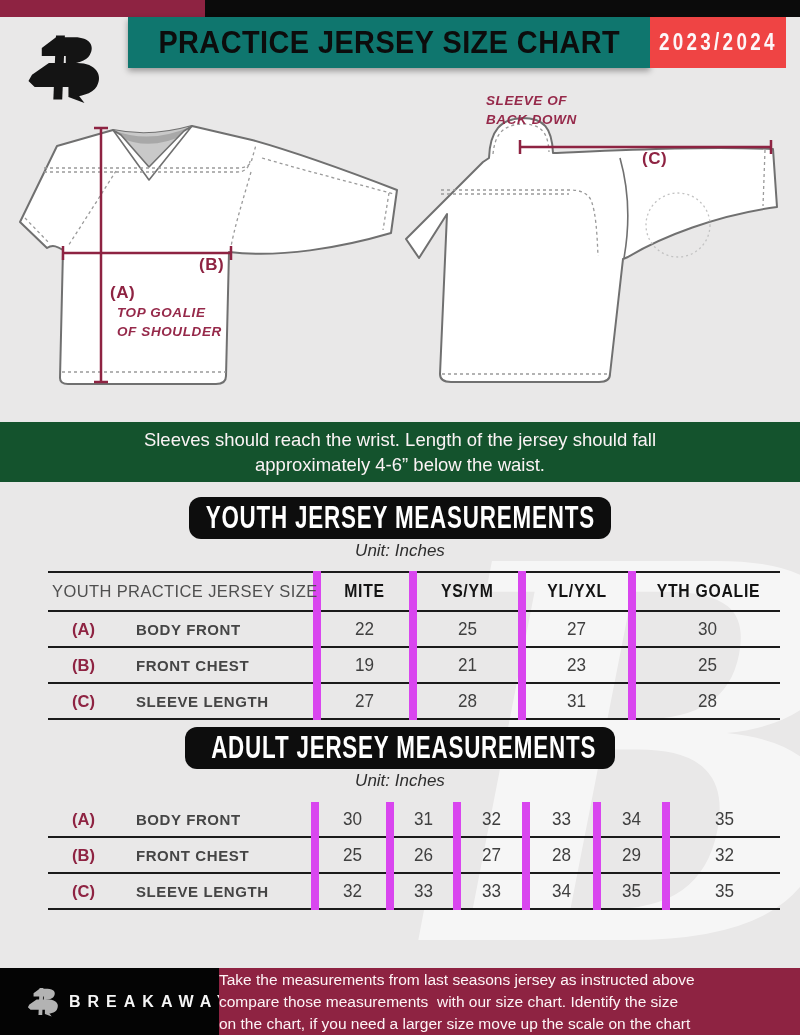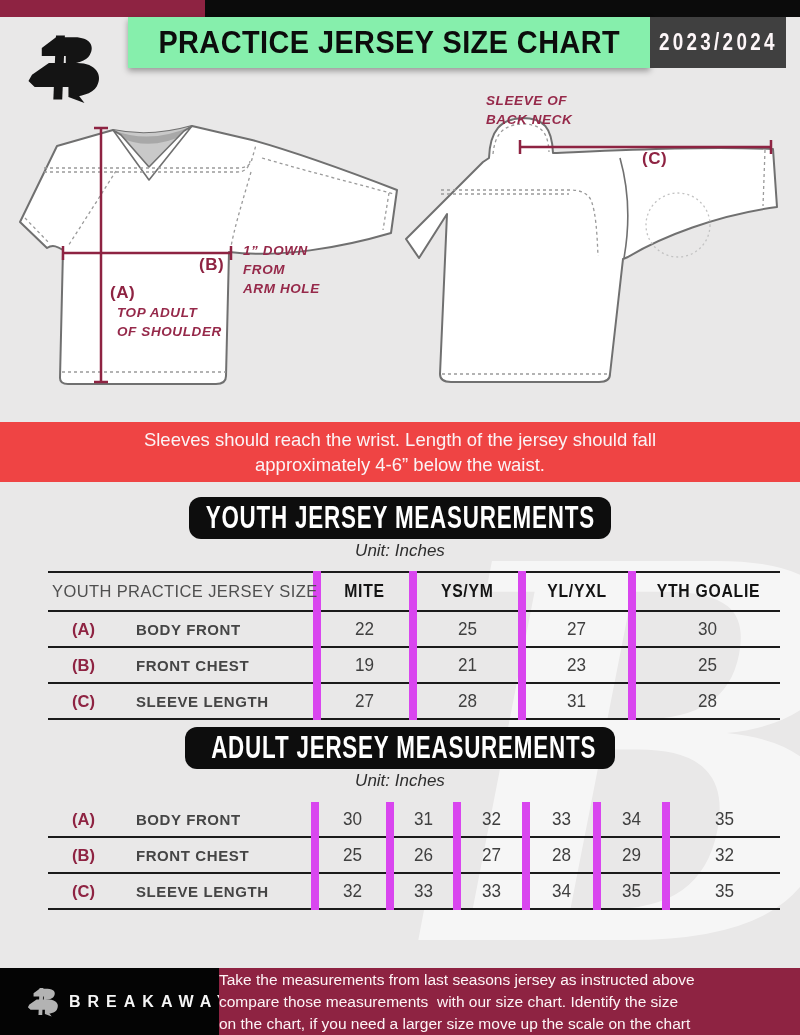--- a/index.html
+++ b/index.html
@@ -2,41 +2,41 @@
 <html><head>
 <meta charset="utf-8">
 <style>
   html,body{margin:0;padding:0;}
   body{background:#e9e8e8;font-family:"Liberation Sans",sans-serif;}
   #page{position:relative;width:800px;height:1035px;background:#e9e8e8;overflow:hidden;}
 
   
   .strip-maroon{position:absolute;left:0;top:0;width:205px;height:17px;background:#8E2342;z-index:3;}
   .strip-black{position:absolute;left:205px;top:0;width:595px;height:17px;background:#0b0b0b;z-index:3;}
-  .title-box{position:absolute;left:128px;top:17px;width:522px;height:51px;background:#86efac;
+  .title-box{position:absolute;left:128px;top:17px;width:522px;height:51px;background:#0f766e;
              display:flex;align-items:center;justify-content:center;z-index:4;
              box-shadow:0 3px 6px rgba(0,0,0,.35);}
   .title-text{font-size:31px;font-weight:bold;color:#0c0c0c;letter-spacing:.5px;white-space:nowrap;
               display:inline-block;transform:scaleX(.93);}
-  .season-box{position:absolute;left:650px;top:17px;width:136px;height:51px;background:#404040;
+  .season-box{position:absolute;left:650px;top:17px;width:136px;height:51px;background:#ef4444;
               display:flex;align-items:center;justify-content:center;z-index:4;}
   .season-text{font-size:23px;font-weight:bold;color:#fdf6f8;letter-spacing:4px;white-space:nowrap;
                display:inline-block;transform:scaleX(.82);}
   .logo-top{position:absolute;left:24px;top:22px;z-index:5;}
 
   
   .jersey-svg{position:absolute;z-index:2;}
   .front-svg{left:0;top:98px;}
   .back-svg{left:405px;top:98px;}
   .measure-tag{position:absolute;color:#8E2342;font-weight:bold;font-size:17px;z-index:3;letter-spacing:.5px;}
   .measure-note{position:absolute;color:#96294A;font-style:italic;font-size:13.5px;line-height:19px;
                 letter-spacing:.6px;z-index:3;font-weight:bold;white-space:nowrap;}
 
   
-  .notice{position:absolute;left:0;top:422px;width:800px;height:60px;background:#ef4444;z-index:2;
+  .notice{position:absolute;left:0;top:422px;width:800px;height:60px;background:#14532d;z-index:2;
           display:flex;flex-direction:column;align-items:center;justify-content:center;}
   .notice div{color:#fbf3f5;font-size:18.5px;line-height:25px;text-align:center;}
 
   
   .section-banner{position:absolute;left:50%;transform:translateX(-50%);width:422px;height:42px;
                   background:#0d0d0d;border-radius:12px;display:flex;align-items:center;justify-content:center;z-index:2;}
   .section-banner span{color:#fff;font-size:28px;font-weight:bold;letter-spacing:1px;white-space:nowrap;
                        display:inline-block;transform:scale(.8,1.12);}
   .unit-line{position:absolute;left:0;width:800px;text-align:center;font-style:italic;font-size:17px;
              color:#2e2e2e;z-index:2;}
@@ -143,33 +143,28 @@
     <circle cx="273" cy="127" r="32" fill="none" stroke="#c2c2c2" stroke-width="1.3" stroke-dasharray="2,3"></circle>
 
     <g stroke="#8E2342" stroke-width="2.5" fill="none">
       <path d="M115,49 L366,49"></path>
       <path d="M115,42 L115,56"></path>
       <path d="M366,42 L366,56"></path>
     </g>
   </svg>
 
   <div class="measure-tag" style="left:199px;top:255px;">(B)</div>
-  <div class="measure-note" style="left:243px;top:241px;">
-    <div>1” DOWN</div>
-    <div>FROM</div>
-    <div>ARM HOLE</div>
-  </div>
   <div class="measure-tag" style="left:110px;top:283px;">(A)</div>
   <div class="measure-note" style="left:117px;top:303px;">
-    <div>TOP ADULT</div>
+    <div>TOP GOALIE</div>
     <div>OF SHOULDER</div>
   </div>
   <div class="measure-note" style="left:486px;top:91px;">
     <div>SLEEVE OF</div>
-    <div>BACK NECK</div>
+    <div>BACK DOWN</div>
   </div>
   <div class="measure-tag" style="left:642px;top:149px;">(C)</div>
 
   <div class="notice">
     <div>Sleeves should reach the wrist. Length of the jersey should fall</div>
     <div>approximately 4-6” below the waist.</div>
   </div>
 
   <div class="section-banner" style="top:497px;">
     <span>YOUTH JERSEY MEASUREMENTS</span>

